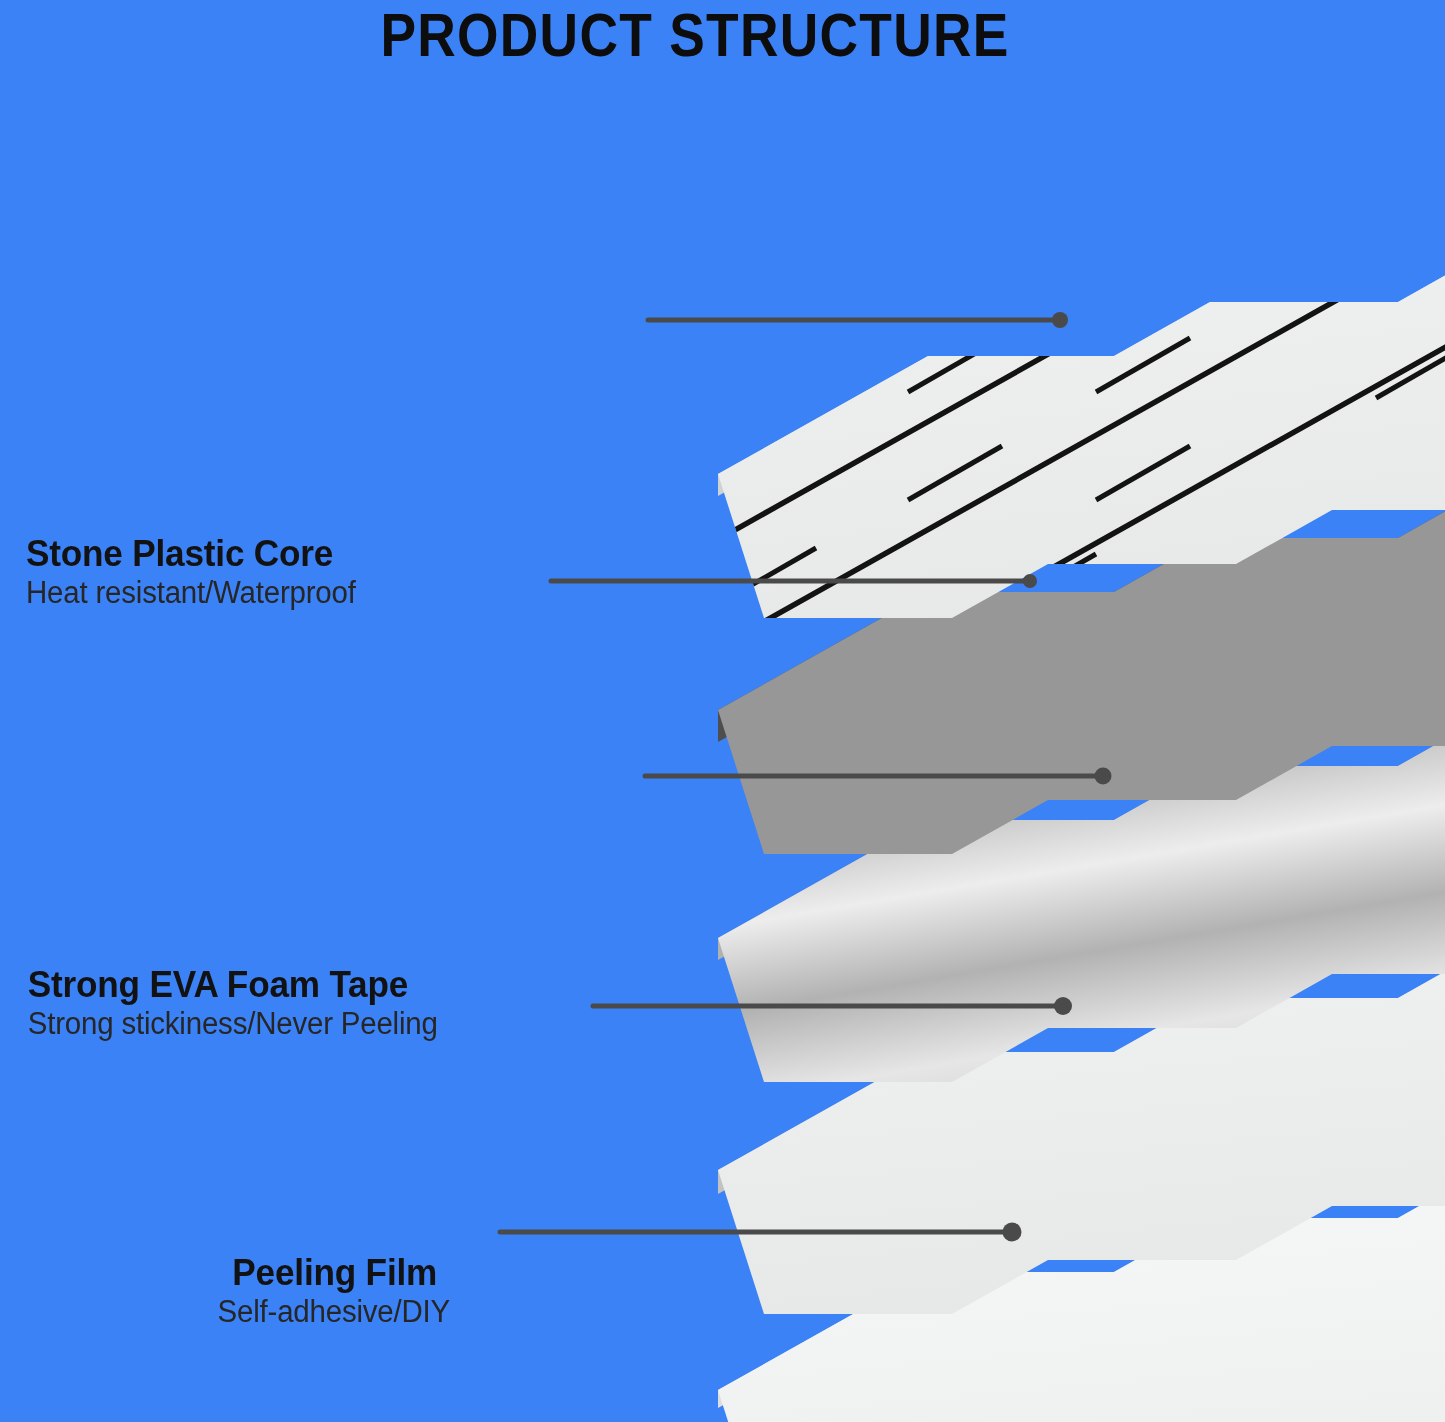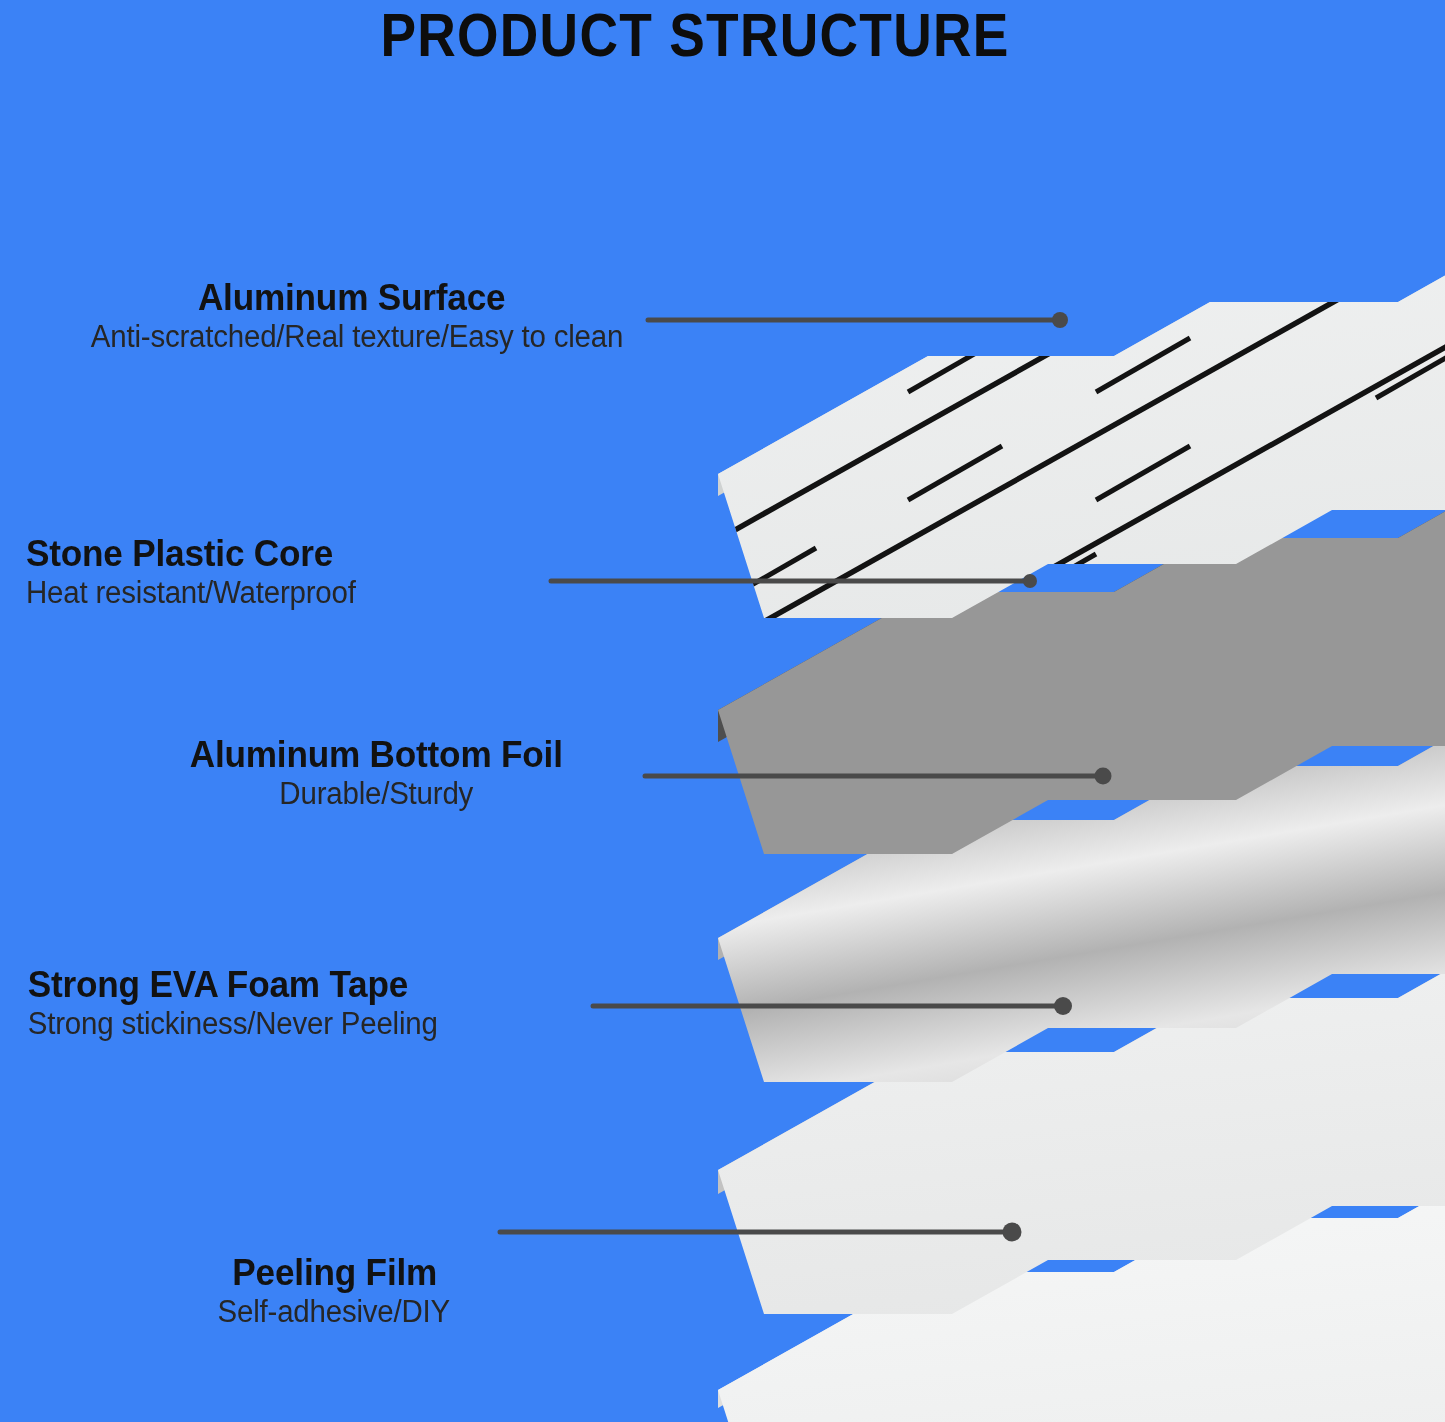--- a/index.html
+++ b/index.html
@@ -295,34 +295,26 @@
     </g>
     <g fill="#4a4a4a">
       <circle cx="1060" cy="320" r="8"></circle>
       <circle cx="1030" cy="581" r="7"></circle>
       <circle cx="1103" cy="776" r="8.5"></circle>
       <circle cx="1063" cy="1006" r="9"></circle>
       <circle cx="1012" cy="1232" r="9.5"></circle>
     </g>
   </svg>
 
-  <div class="label-block" id="lbl-1">
-    <div class="label-title">Aluminum Surface</div>
-    <div class="label-sub">Anti-scratched/Real texture/Easy to clean</div>
-  </div>
 
   <div class="label-block" id="lbl-2">
     <div class="label-title">Stone Plastic Core</div>
     <div class="label-sub">Heat resistant/Waterproof</div>
   </div>
 
-  <div class="label-block" id="lbl-3">
-    <div class="label-title">Aluminum Bottom Foil</div>
-    <div class="label-sub">Durable/Sturdy</div>
-  </div>
 
   <div class="label-block" id="lbl-4">
     <div class="label-title">Strong EVA Foam Tape</div>
     <div class="label-sub">Strong stickiness/Never Peeling</div>
   </div>
 
   <div class="label-block" id="lbl-5">
     <div class="label-title">Peeling Film</div>
     <div class="label-sub">Self-adhesive/DIY</div>
   </div>

